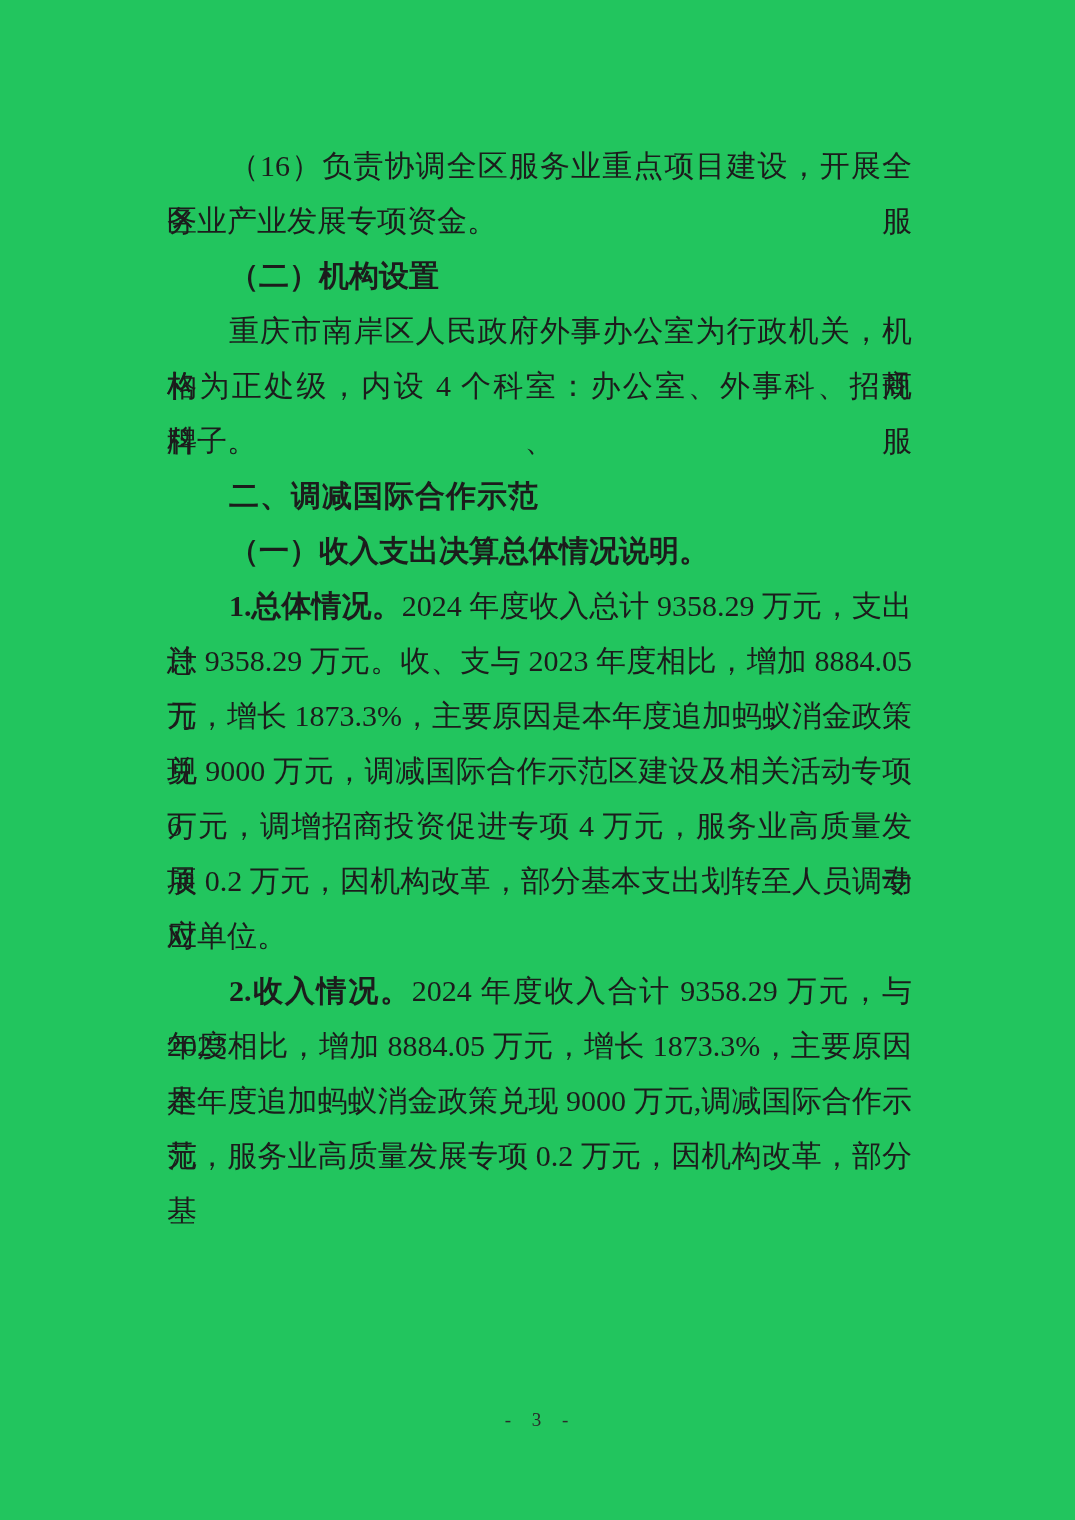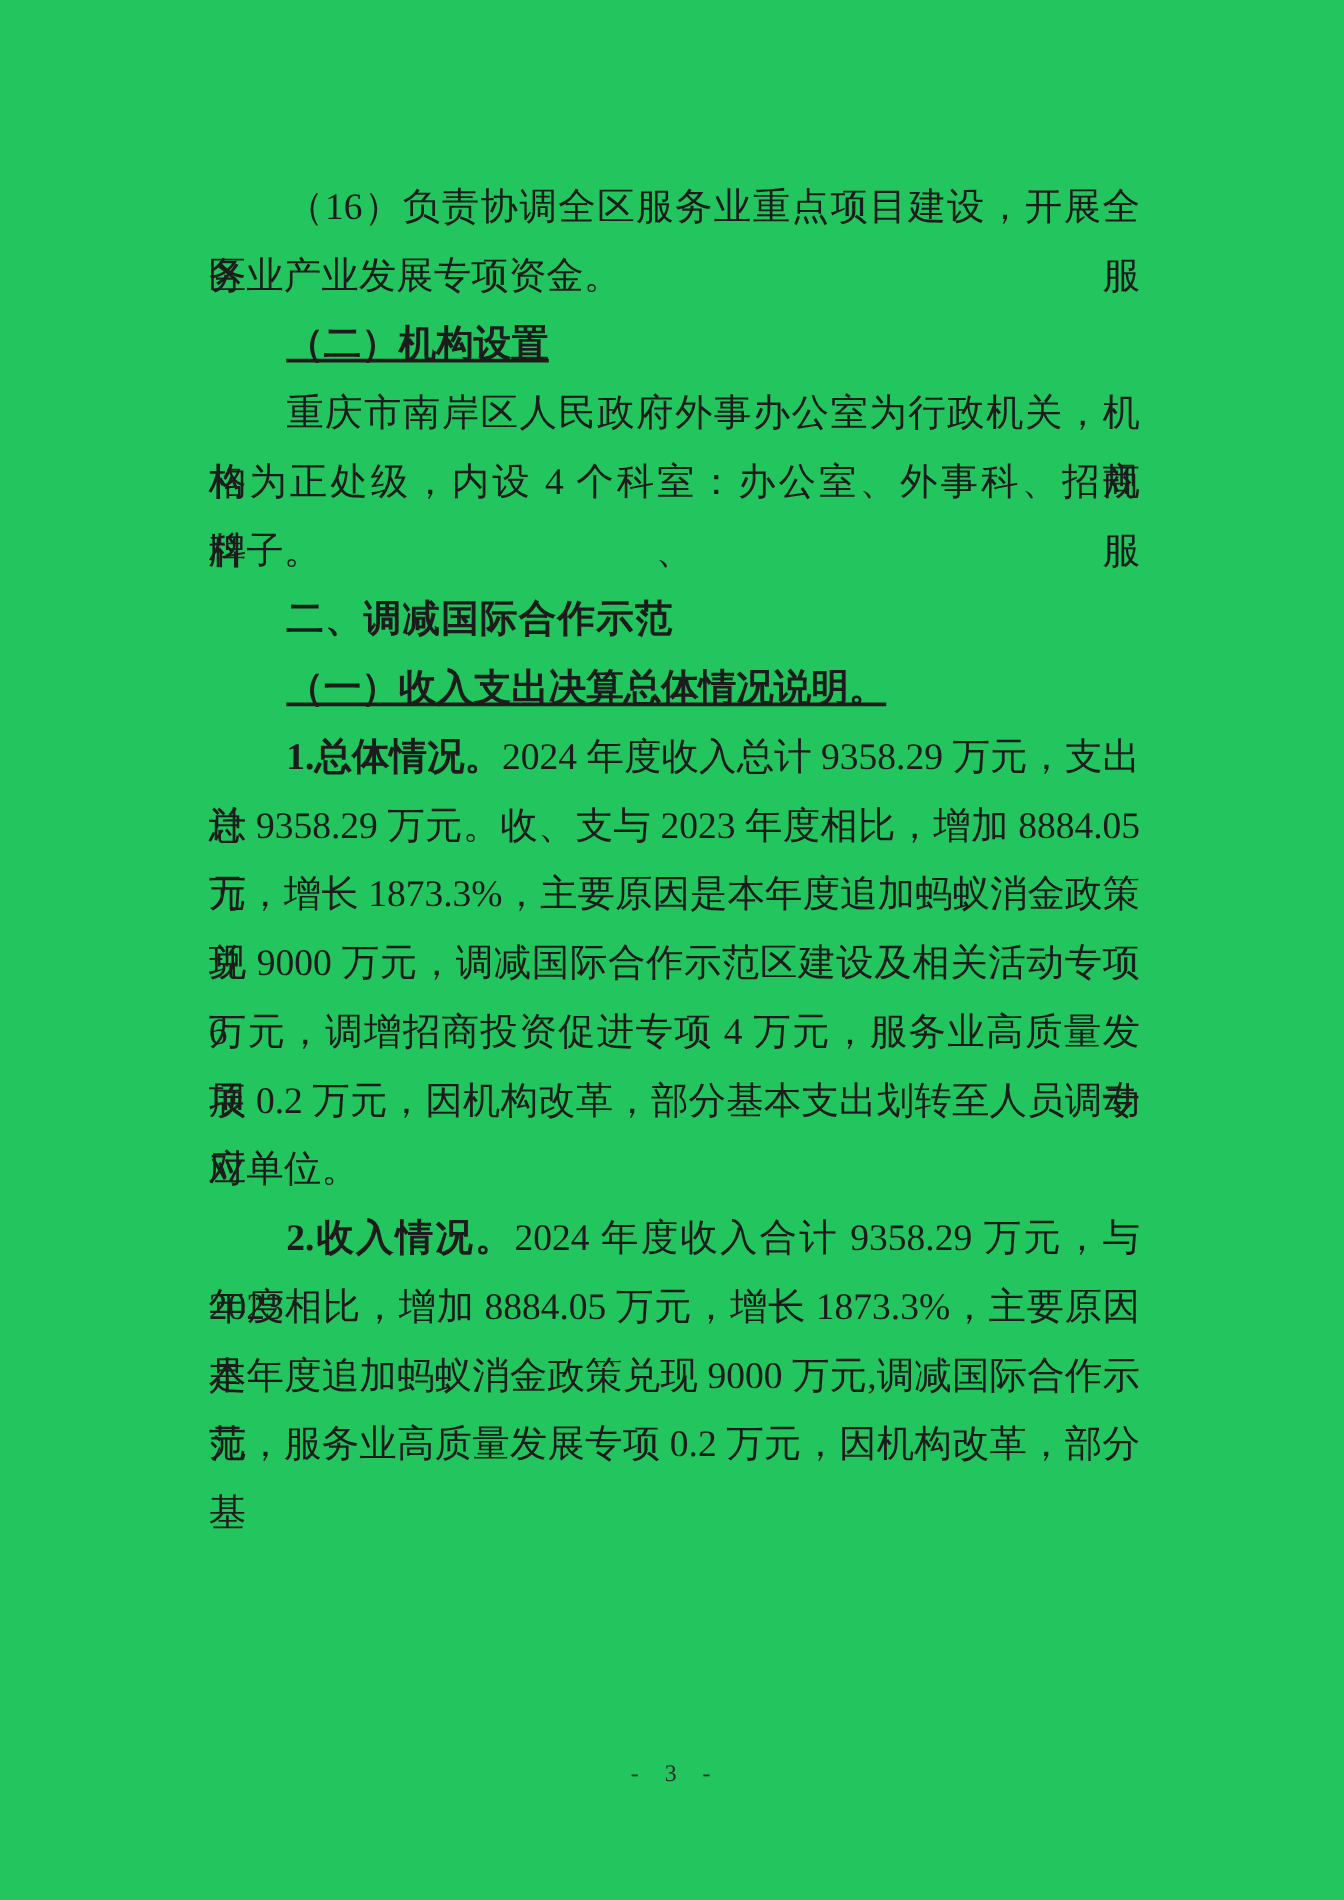--- a/index.html
+++ b/index.html
@@ -27,21 +27,21 @@
     line-height: 55px;
     font-size: 30px;
     white-space: normal;
   }
   .indent { text-indent: 62px; }
   .justify {
     text-align: justify;
     text-align-last: justify;
     text-justify: inter-ideograph;
   }
-  .heading-kai { font-weight: 700; text-decoration: underline; }
+  .heading-kai { font-weight: 700; }
   .heading-hei {
     font-family: "Liberation Sans", "DejaVu Sans", sans-serif;
     font-weight: 700;
     letter-spacing: 1px;
   }
   .bold-run { font-weight: 700; }
   .footer {
     position: absolute;
     left: 167px;
     top: 1405px;

